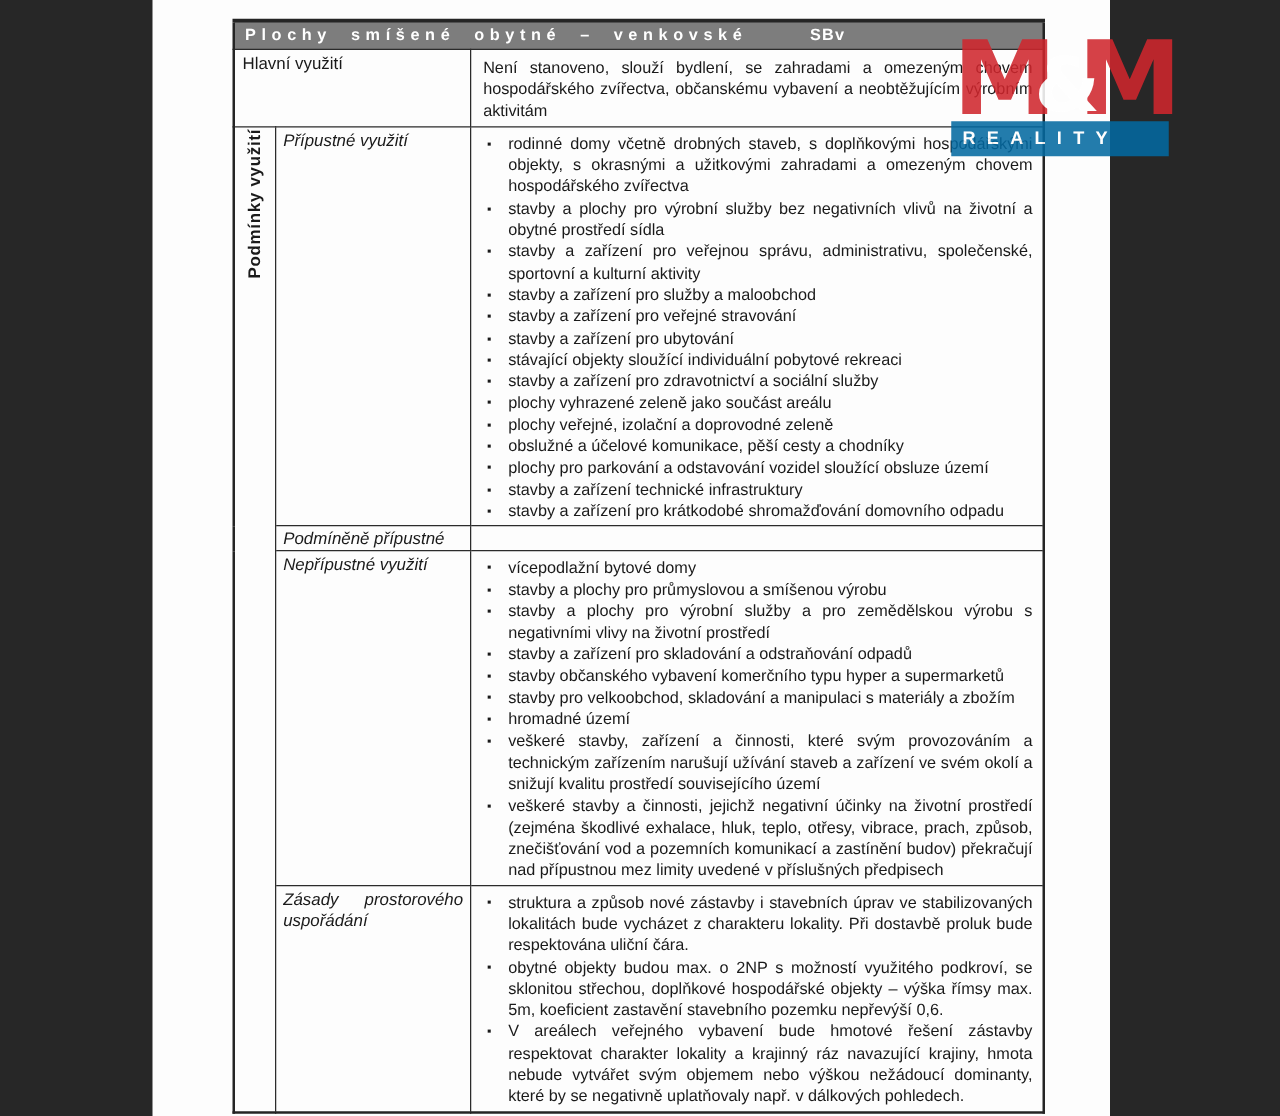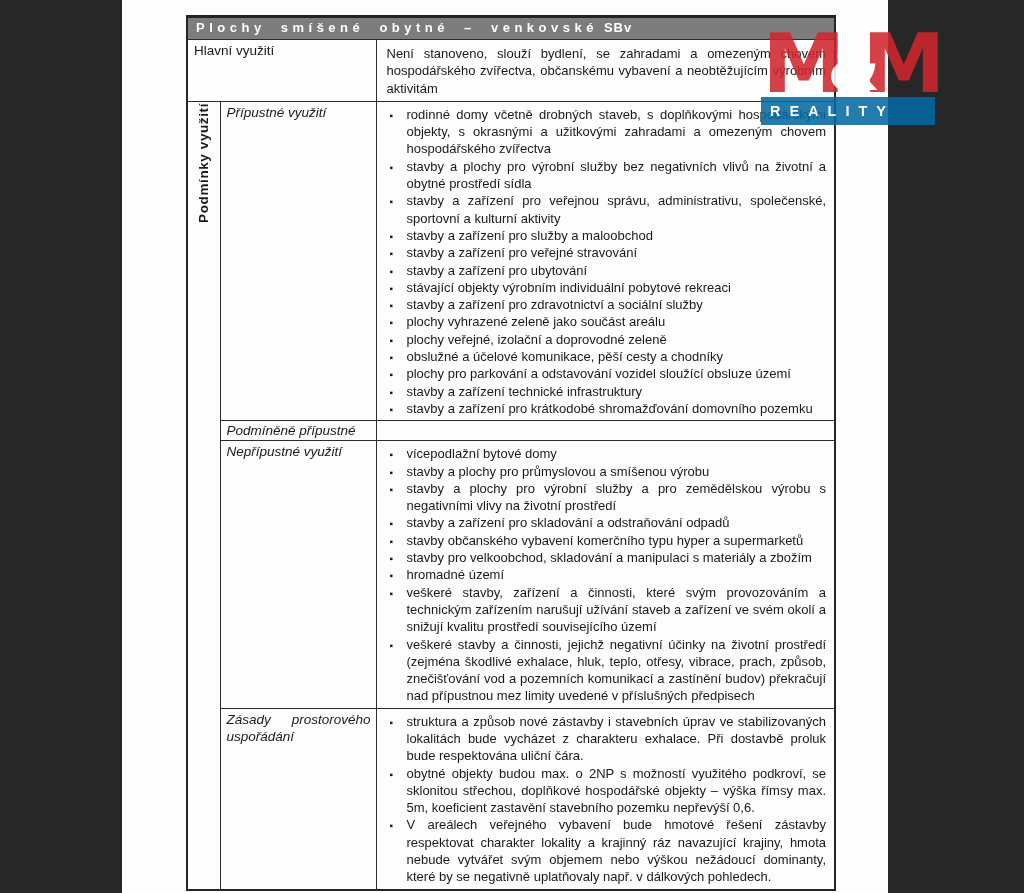--- a/index.html
+++ b/index.html
@@ -32,20 +32,21 @@
   tr.hdr-row{height:23px;}
   td.hdr-cell{
     background:#7d7d7d;
     padding:2px 8px 3px 8px;
     vertical-align:middle;
   }
   .hdr{
     display:flex;align-items:flex-start;
     color:#ffffff;font-weight:bold;font-size:13px;
     white-space:nowrap;
+    gap:44px;
   }
   .hdr .ttl{letter-spacing:4.5px;word-spacing:7px;}
   .hdr .code{margin-left:6px;letter-spacing:1px;}
   td.label{
     font-weight:normal;
     font-style:italic;
     font-size:13.5px;
     padding:2px 5px 2px 6px;
     text-align:justify;
     line-height:17px;
@@ -170,28 +171,28 @@
         </td>
         <td class="label">Přípustné využití</td>
         <td class="content">
           <ul>
               <li><span class="blt">▪</span><span class="txt">rodinné domy včetně drobných staveb, s doplňkovými hospodářskými objekty, s okrasnými a užitkovými zahradami a omezeným chovem hospodářského zvířectva</span></li>
               <li><span class="blt">▪</span><span class="txt">stavby a plochy pro výrobní služby bez negativních vlivů na životní a obytné prostředí sídla</span></li>
               <li><span class="blt">▪</span><span class="txt">stavby a zařízení pro veřejnou správu, administrativu, společenské, sportovní a kulturní aktivity</span></li>
               <li><span class="blt">▪</span><span class="txt">stavby a zařízení pro služby a maloobchod</span></li>
               <li><span class="blt">▪</span><span class="txt">stavby a zařízení pro veřejné stravování</span></li>
               <li><span class="blt">▪</span><span class="txt">stavby a zařízení pro ubytování</span></li>
-              <li><span class="blt">▪</span><span class="txt">stávající objekty výrobním individuální pobytové rekreaci</span></li>
+              <li><span class="blt">▪</span><span class="txt">stávající objekty sloužící individuální pobytové rekreaci</span></li>
               <li><span class="blt">▪</span><span class="txt">stavby a zařízení pro zdravotnictví a sociální služby</span></li>
               <li><span class="blt">▪</span><span class="txt">plochy vyhrazené zeleně jako součást areálu</span></li>
               <li><span class="blt">▪</span><span class="txt">plochy veřejné, izolační a doprovodné zeleně</span></li>
               <li><span class="blt">▪</span><span class="txt">obslužné a účelové komunikace, pěší cesty a chodníky</span></li>
               <li><span class="blt">▪</span><span class="txt">plochy pro parkování a odstavování vozidel sloužící obsluze území</span></li>
               <li><span class="blt">▪</span><span class="txt">stavby a zařízení technické infrastruktury</span></li>
-              <li><span class="blt">▪</span><span class="txt">stavby a zařízení pro krátkodobé shromažďování domovního pozemku</span></li>
+              <li><span class="blt">▪</span><span class="txt">stavby a zařízení pro krátkodobé shromažďování domovního odpadu</span></li>
             </ul>
         </td>
       </tr>
       <tr class="r-podminene">
         <td class="label">Podmíněně přípustné</td>
         <td class="content"></td>
       </tr>
       <tr class="r-nepripustne">
         <td class="label">Nepřípustné využití</td>
         <td class="content">
@@ -205,21 +206,21 @@
               <li><span class="blt">▪</span><span class="txt">hromadné území</span></li>
               <li><span class="blt">▪</span><span class="txt">veškeré stavby, zařízení a činnosti, které svým provozováním a technickým zařízením narušují užívání staveb a zařízení ve svém okolí a snižují kvalitu prostředí souvisejícího území</span></li>
               <li><span class="blt">▪</span><span class="txt">veškeré stavby a činnosti, jejichž negativní účinky na životní prostředí (zejména škodlivé exhalace, hluk, teplo, otřesy, vibrace, prach, způsob, znečišťování vod a pozemních komunikací a zastínění budov) překračují nad přípustnou mez limity uvedené v příslušných předpisech</span></li>
             </ul>
         </td>
       </tr>
       <tr class="r-zasady">
         <td class="label">Zásady prostorového uspořádání</td>
         <td class="content">
           <ul>
-              <li><span class="blt">▪</span><span class="txt">struktura a způsob nové zástavby i stavebních úprav ve stabilizovaných lokalitách bude vycházet z charakteru exhalace. Při dostavbě proluk bude respektována uliční čára.</span></li>
+              <li><span class="blt">▪</span><span class="txt">struktura a způsob nové zástavby i stavebních úprav ve stabilizovaných lokalitách bude vycházet z charakteru lokality. Při dostavbě proluk bude respektována uliční čára.</span></li>
               <li><span class="blt">▪</span><span class="txt">obytné objekty budou max. o 2NP s možností využitého podkroví, se sklonitou střechou, doplňkové hospodářské objekty – výška římsy max. 5m, koeficient zastavění stavebního pozemku nepřevýší 0,6.</span></li>
               <li><span class="blt">▪</span><span class="txt">V areálech veřejného vybavení bude hmotové řešení zástavby respektovat charakter lokality a krajinný ráz navazující krajiny, hmota nebude vytvářet svým objemem nebo výškou nežádoucí dominanty, které by se negativně uplatňovaly např. v dálkových pohledech.</span></li>
             </ul>
         </td>
       </tr>
     </tbody>
   </table>
 </div>
 
 <div class="logo">

